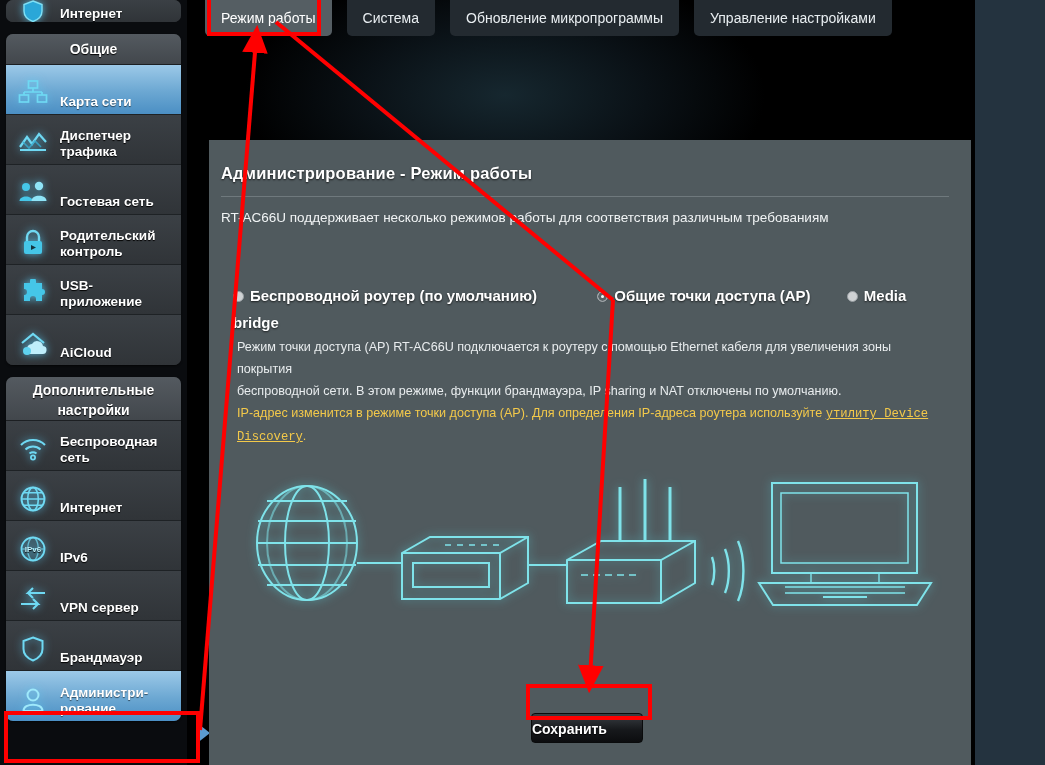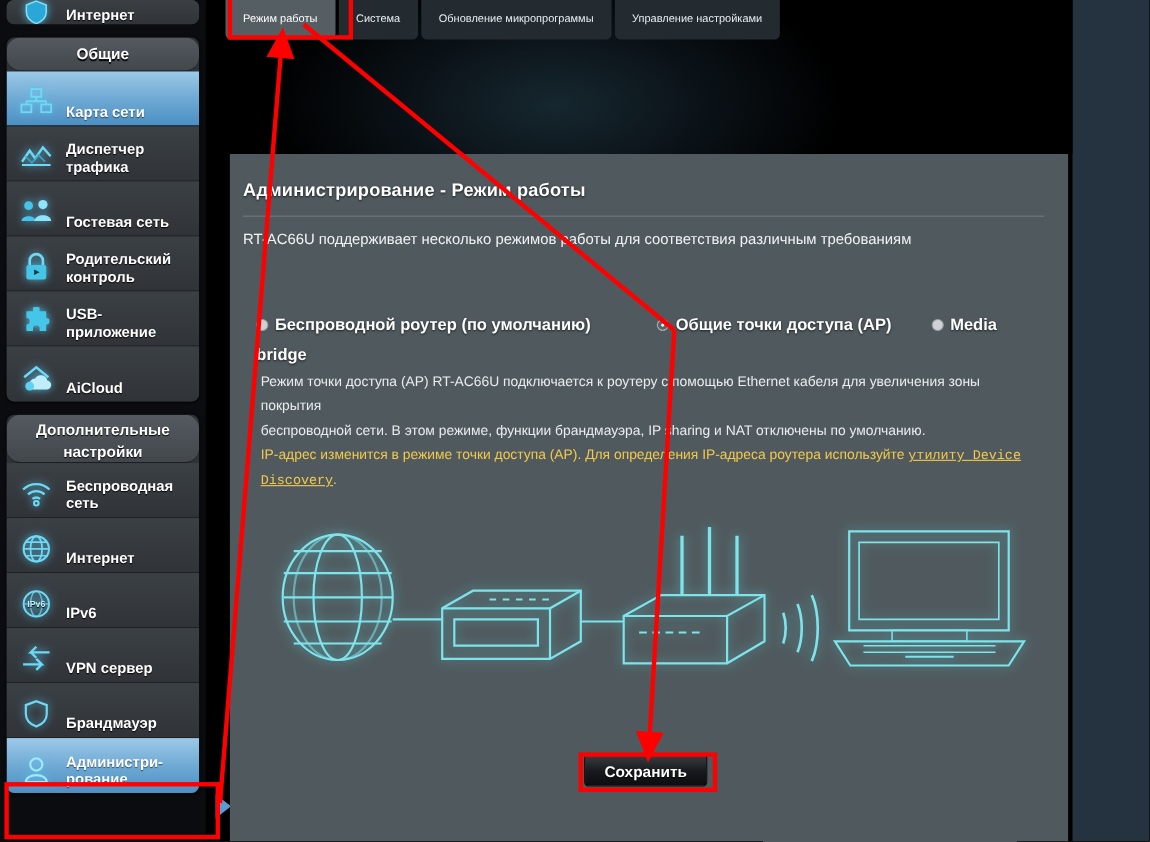--- a/index.html
+++ b/index.html
@@ -46,21 +46,20 @@
   .sb-head {
     height: 31px;
     line-height: 31px;
     text-align: center;
     color: #ffffff;
     font-size: 14px;
     font-weight: bold;
     background: linear-gradient(#545a60, #42474c);
     border-bottom: 1px solid #1c1f22;
     text-shadow: 0 1px 1px #000;
-    border-radius: 13px;
   }
   .sb-head.two-line {
     height: 44px;
     line-height: 20px;
     padding-top: 3px;
   }
   .sb-item {
     display: flex;
     align-items: flex-end;
     min-height: 50px;
@@ -111,22 +110,22 @@
     position: absolute;
     left: 205px; top: 0;
     height: 36px;
     display: flex;
     align-items: flex-start;
   }
   .tab {
     height: 36px;
     line-height: 36px;
     padding: 0 16px;
-    margin-right: 3px;
-    font-size: 10px;
+    margin-right: 15px;
+    font-size: 14px;
     color: #e9eef1;
     background: #232a30;
     border-radius: 0 0 5px 5px;
     white-space: nowrap;
   }
   .tab.active {
     background: #555e63;
     color: #ffffff;
   }
 
@@ -211,29 +210,30 @@
   }
   .diagram svg { display:block; filter: drop-shadow(0 0 5px rgba(90,220,230,.6)); }
 
   .save-wrap {
     position: absolute;
     left: 322px; top: 545px;
   }
   .save-btn {
     width: 112px; height: 30px;
     line-height: 30px;
-    text-align: center;
+    text-align: left;
     color: #ffffff;
     font-size: 14px;
     font-weight: bold;
     background: linear-gradient(#3a3f44, #17191c 55%, #0c0d0f);
     border: 1px solid #0a0b0c;
     border-radius: 4px;
     text-shadow: 0 1px 1px #000;
     cursor: pointer;
+    margin-top: 28px;
   }
 
   
   .anno { position: absolute; left:0; top:0; width:1045px; height:765px; pointer-events:none; }
 </style>
 </head>
 <body>
 
 <div id="root">
 

